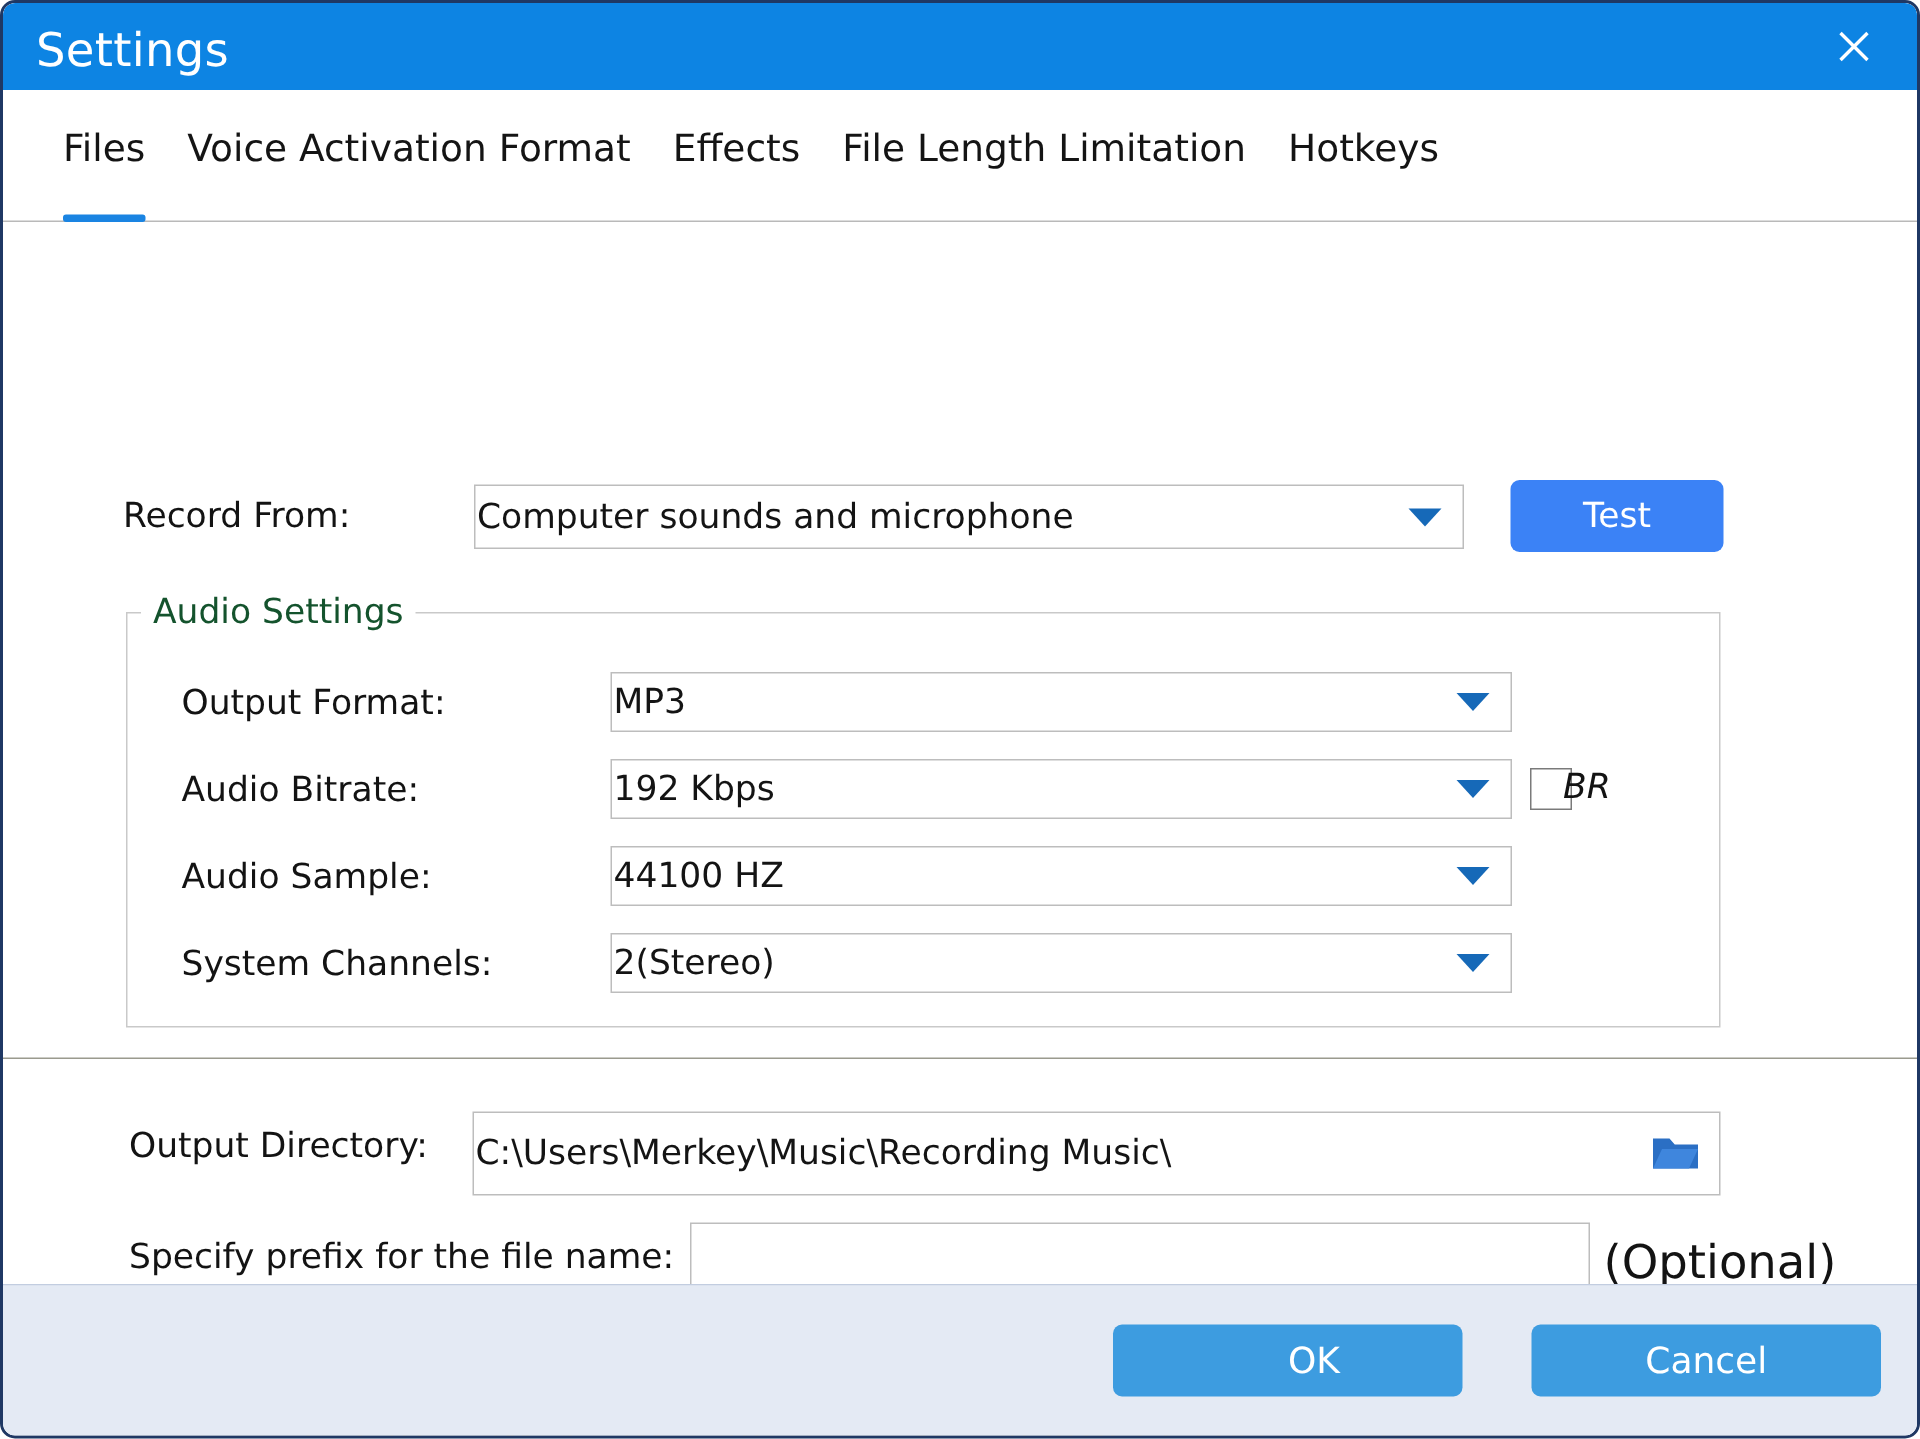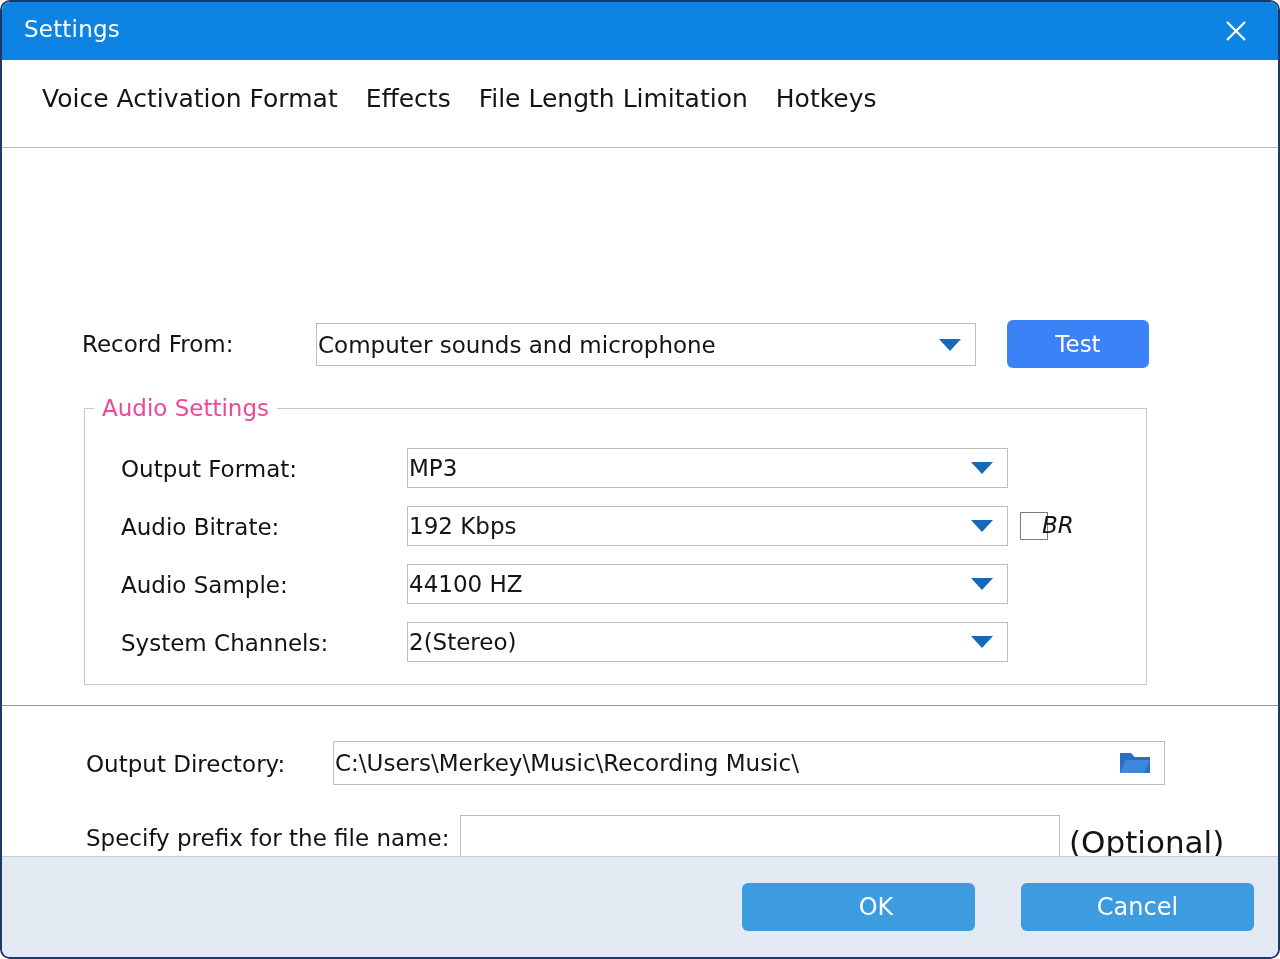--- a/index.html
+++ b/index.html
@@ -35,21 +35,21 @@
     background: #0d84e3;
     border-top-left-radius: 8px;
     border-top-right-radius: 8px;
     position: relative;
     flex: 0 0 auto;
   }
   .titlebar-title {
     position: absolute;
     left: 22px;
     top: 14px;
-    font-size: 23px;
+    font-size: 31px;
     color: #ffffff;
     letter-spacing: 0.2px;
   }
   .close-btn {
     position: absolute;
     right: 20px;
     top: 8px;
     width: 44px;
     height: 42px;
     display: flex;
@@ -158,21 +158,21 @@
     width: 1063px; height: 277px;
     border: 1px solid #c9c9c9;
     box-sizing: border-box;
   }
   .group-legend {
     position: absolute;
     left: 92px; top: 247px;
     background: #ffffff;
     padding: 0 8px;
     font-size: 23px;
-    color: #ec4899;
+    color: #14532d;
   }
   .ag-label { position: absolute; left: 119px; }
   .ag-field { position: absolute; left: 405px; width: 601px; height: 40px; }
 
   .vbr-wrap {
     position: absolute;
     left: 1018px; top: 364px;
     display: flex;
     align-items: flex-start;
     cursor: pointer;
@@ -196,22 +196,22 @@
     left: 0; right: 0;
     top: 557px;
     height: 1px;
     background: #9a9a8e;
   }
 
   
   .outdir-label { position: absolute; left: 84px; top: 603px; }
   .outdir-field {
     position: absolute;
-    left: 331px; top: 593px;
-    width: 832px; height: 44px;
+    left: 313px; top: 593px;
+    width: 832px; height: 56px;
   }
   .folder-btn {
     position: absolute;
     right: 6px; top: 50%;
     transform: translateY(-50%);
     width: 46px; height: 34px;
     display: flex;
     align-items: center;
     justify-content: center;
     cursor: pointer;
@@ -288,20 +288,24 @@
     <div class="titlebar-title">Settings</div>
     <div class="close-btn">
       <svg width="28" height="28" viewBox="0 0 28 28" aria-hidden="true">
         <line x1="5" y1="5" x2="23" y2="23" stroke="#ffffff" stroke-width="2.2"></line>
         <line x1="23" y1="5" x2="5" y2="23" stroke="#ffffff" stroke-width="2.2"></line>
       </svg>
     </div>
   </div>
 
   <div class="tabbar">
+    <div class="tab active">
+      <span>Files</span>
+      <span class="tab-underline"></span>
+    </div>
     <div class="tab">
       <span>Voice Activation Format</span>
       
     </div>
     <div class="tab">
       <span>Effects</span>
       
     </div>
     <div class="tab">
       <span>File Length Limitation</span>

